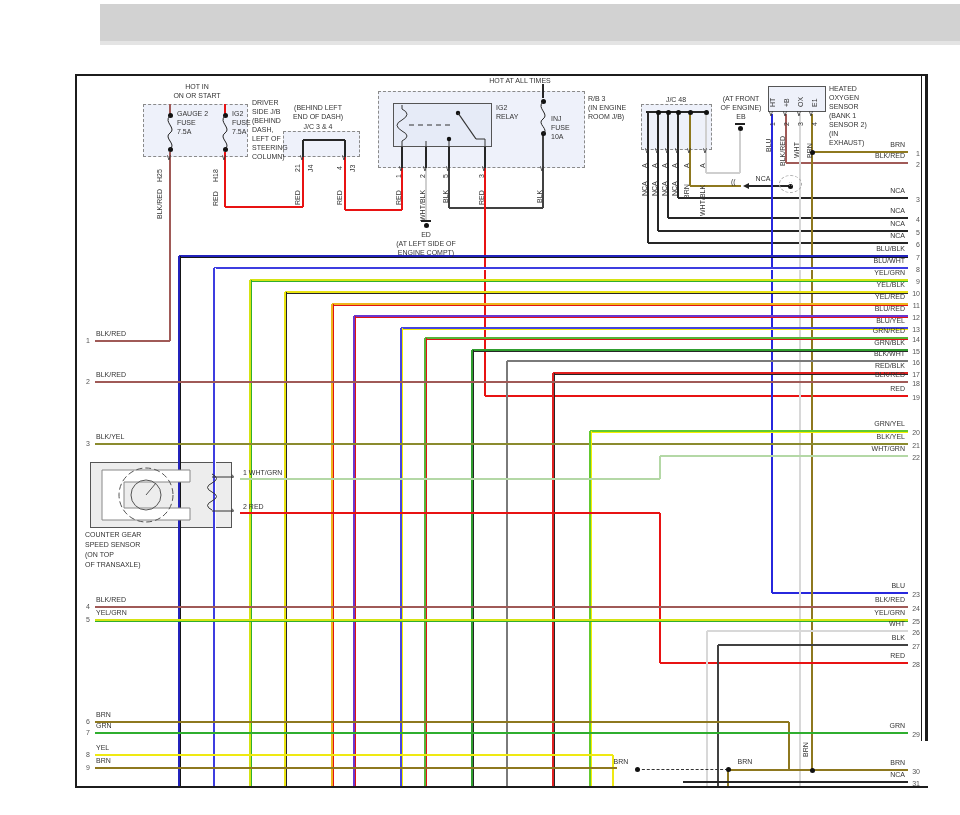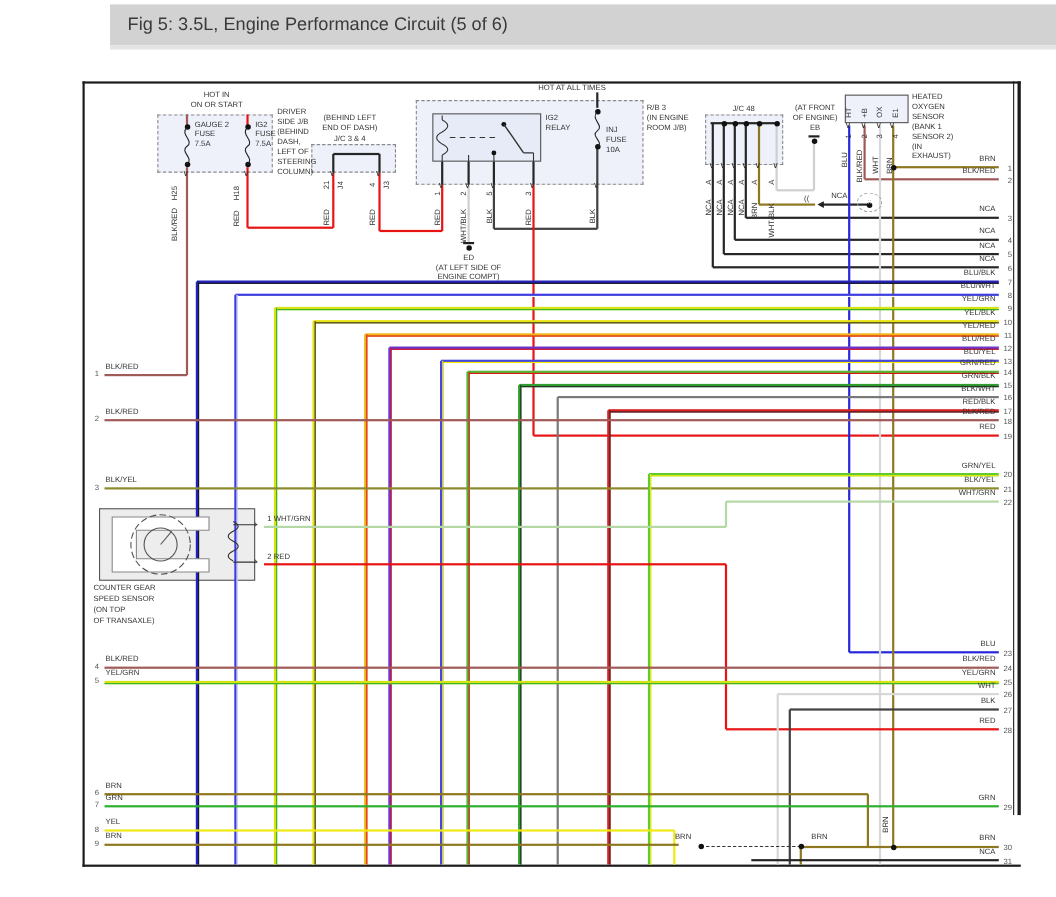--- a/index.html
+++ b/index.html
@@ -26,21 +26,20 @@
   .arrowhead{position:absolute;left:743px;top:183px;width:0;height:0;
              border-right:6px solid #222;border-top:3px solid transparent;border-bottom:3px solid transparent;}
   svg{position:absolute;overflow:visible;}
 </style>
 </head>
 <body>
 
 <div id="stage">
   <div class="titlebar"></div>
   <div class="titleshadow"></div>
-  <div class="titletext">Fig 5: 3.5L, Engine Performance Circuit (5 of 6)</div>
 
   <div id="canvas">
       <div class="frame" style="left: 75px; top: 74px; width: 1.5px; height: 714px;"></div>
       <div class="frame" style="left: 75px; top: 74px; width: 853px; height: 2px;"></div>
       <div class="frame" style="left: 921px; top: 74px; width: 1px; height: 667px;"></div>
       <div class="frame" style="left: 925px; top: 74px; width: 3px; height: 667px;"></div>
       <div class="frame" style="left: 75px; top: 786px; width: 853px; height: 2px;"></div>
       <div class="box dash" style="left: 143px; top: 104px; width: 105px; height: 53px;"></div>
       <div class="box dash" style="left: 283px; top: 131px; width: 77px; height: 26px;"></div>
       <div class="box dash" style="left: 378px; top: 91px; width: 207px; height: 77px;"></div>

